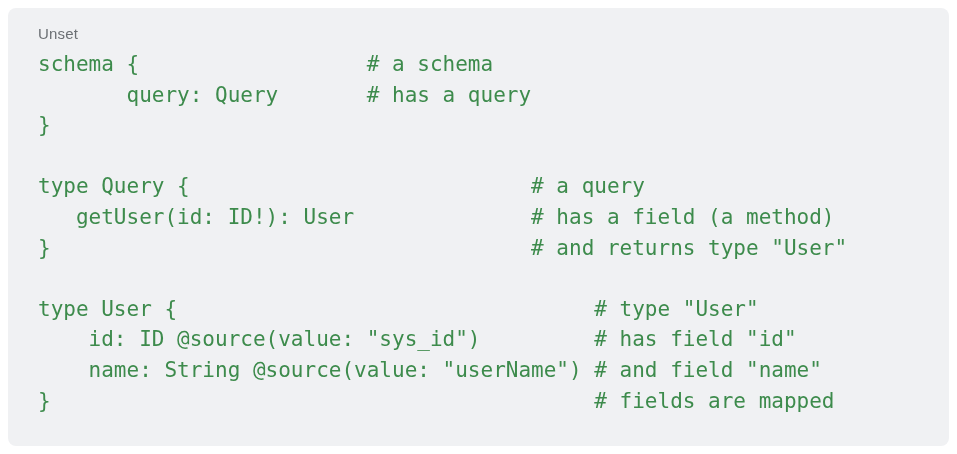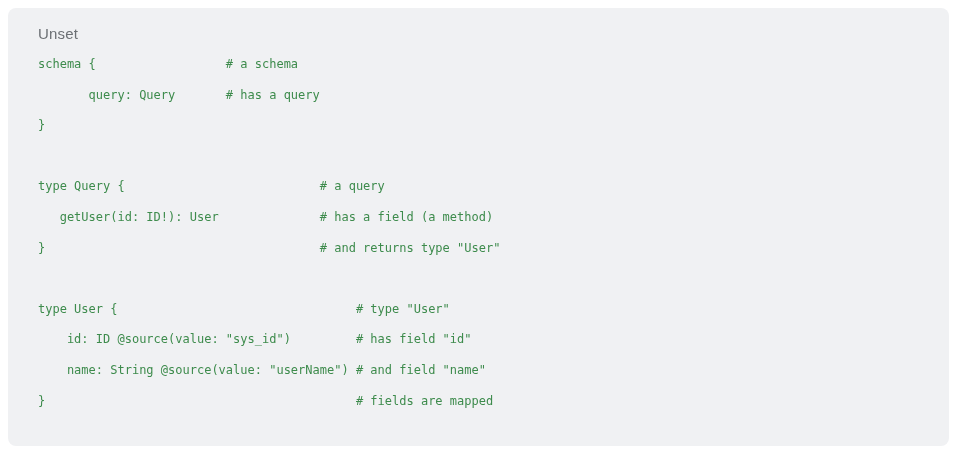--- a/index.html
+++ b/index.html
@@ -24,21 +24,21 @@
   }
   .card-label {
     font-size: 15px;
     line-height: 17px;
     color: var(--label-gray, #6c7074);
     letter-spacing: 0.2px;
   }
   .code-block {
     margin: 7px 0 0 0;
     font-family: "DejaVu Sans Mono", "Liberation Mono", monospace;
-    font-size: 12px;
+    font-size: 21px;
     line-height: 30.6px;
     letter-spacing: 0px;
     color: var(--code-green, #3d8b4c);
     white-space: pre;
     overflow: hidden;
   }
 </style>
 </head>
 <body>
 

